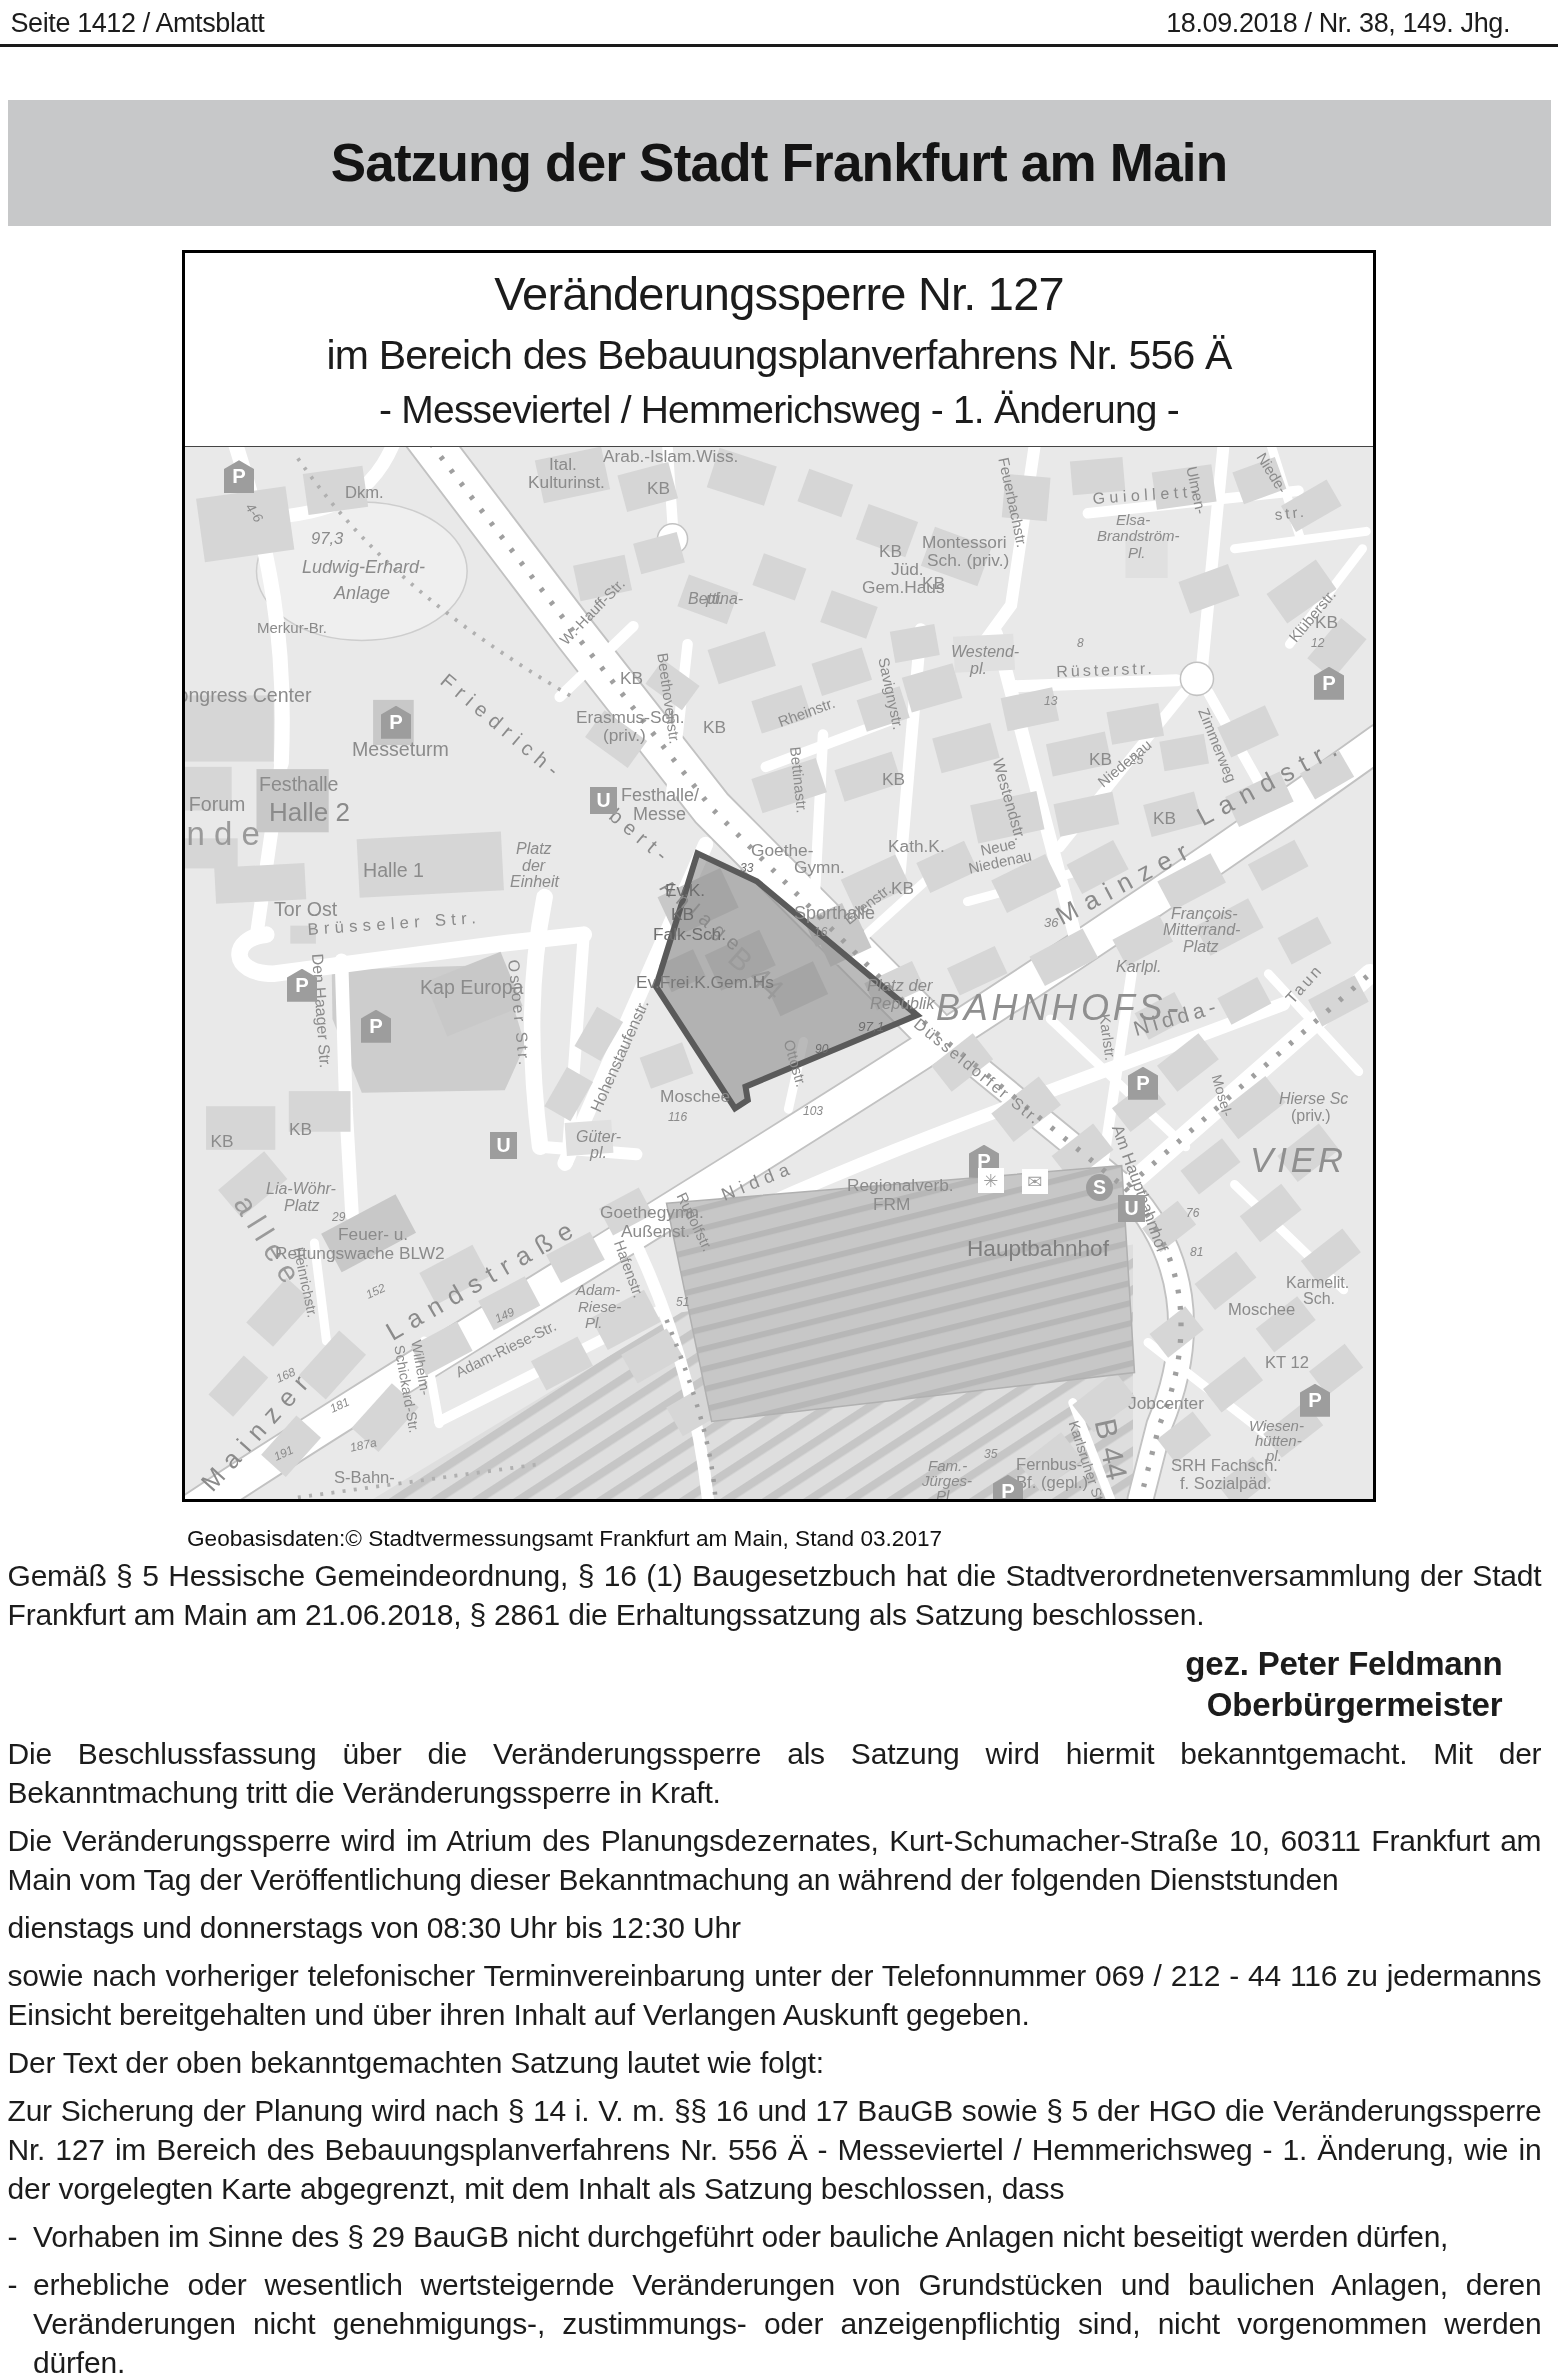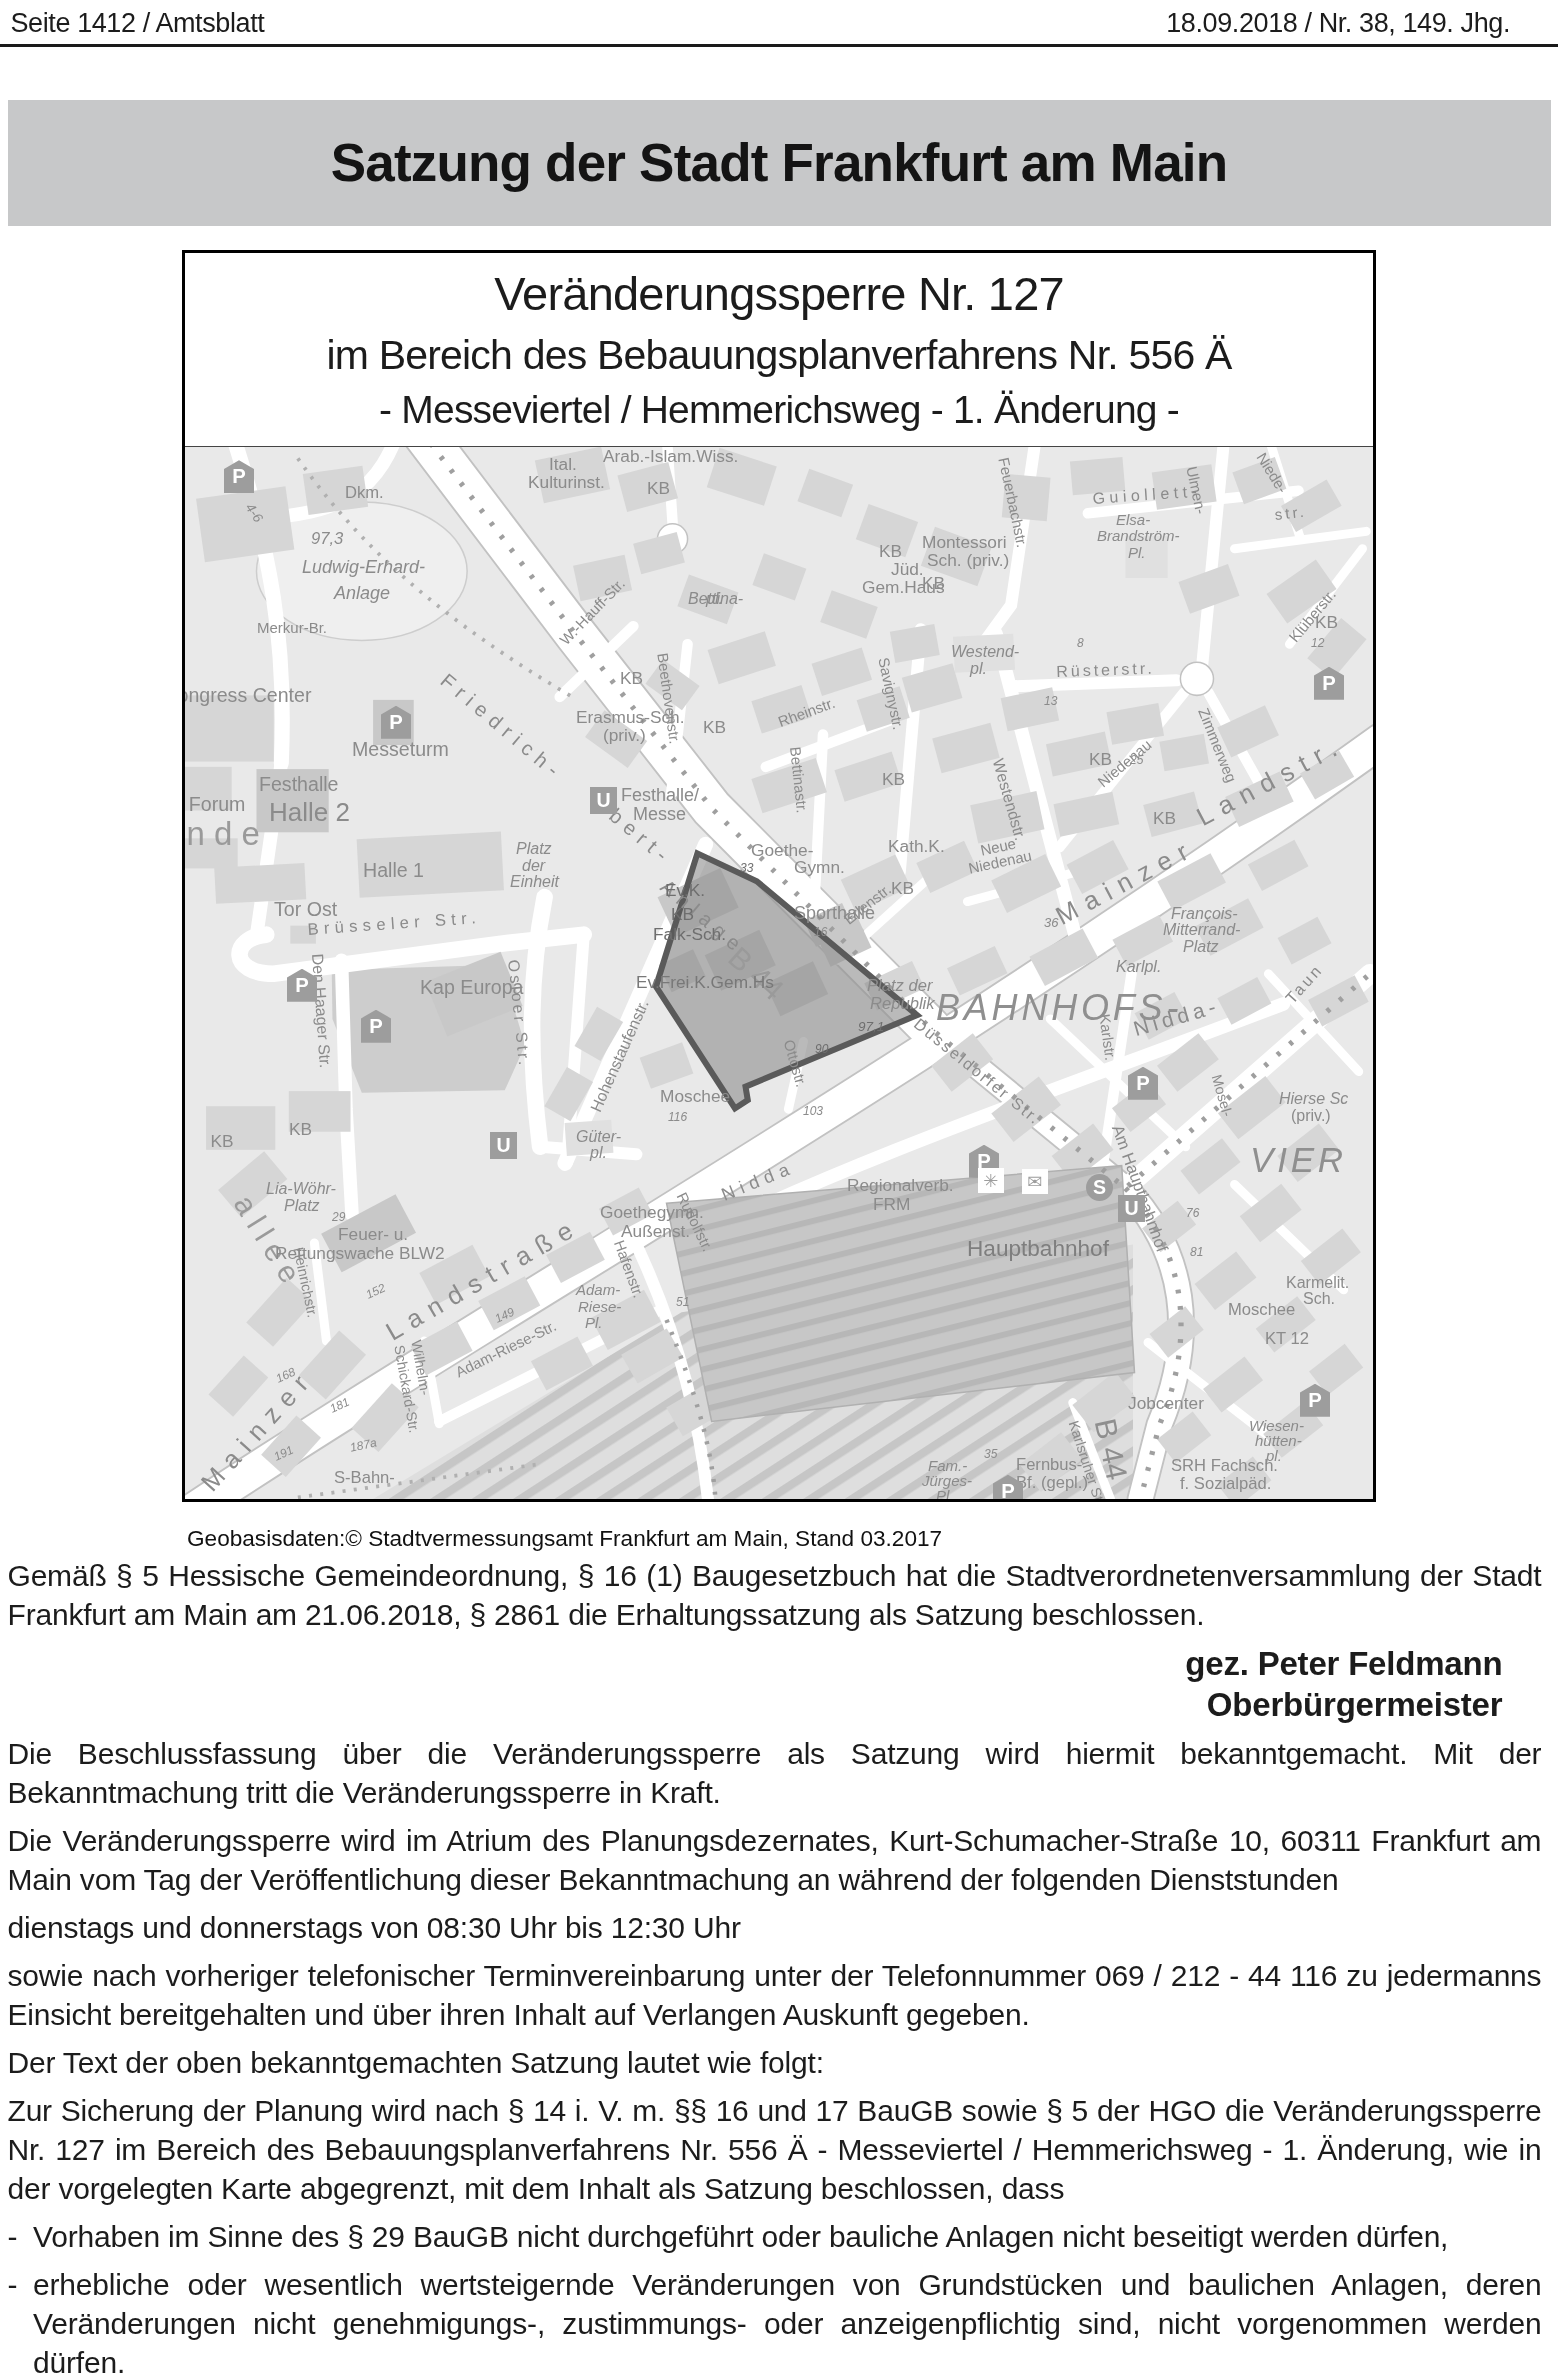--- a/index.html
+++ b/index.html
@@ -410,21 +410,21 @@
         <span class="map-label" style="left: 751px; top: 543px; font-size: 36px; font-style: italic; letter-spacing: 3.8px; color: rgb(143, 143, 143);">BAHNHOFS-</span>
         <span class="map-label" style="left: 1065px; top: 695px; font-size: 35px; font-style: italic; letter-spacing: 3.8px; color: rgb(143, 143, 143);">VIER</span>
         <span class="map-label" style="left: 939px; top: 676px; font-size: 16.6px; transform: rotate(70deg);">Am Hauptbahnhof</span>
         <span class="map-label" style="left: 1094px; top: 644px; font-size: 16px; font-style: italic;">Hierse Sc</span>
         <span class="map-label" style="left: 1106px; top: 661px; font-size: 16px;">(priv.)</span>
         <span class="map-label" style="left: 1038px; top: 626px; font-size: 14.3px; transform: rotate(74deg);">Mosel-</span>
         <span class="map-label" style="left: 1098px; top: 549px; font-size: 16px; transform: rotate(-48deg); letter-spacing: 3px;">Taun</span>
         <span class="map-label" style="left: 1043px; top: 855px; font-size: 16.6px;">Moschee</span>
         <span class="map-label" style="left: 1101px; top: 828px; font-size: 16px;">Karmelit.</span>
         <span class="map-label" style="left: 1118px; top: 844px; font-size: 16px;">Sch.</span>
-        <span class="map-label" style="left: 1080px; top: 884px; font-size: 16.6px;">KT 12</span>
+        <span class="map-label" style="left: 1080px; top: 908px; font-size: 16.6px;">KT 12</span>
         <span class="map-label" style="left: 1064px; top: 971px; font-size: 15px; font-style: italic;">Wiesen-</span>
         <span class="map-label" style="left: 1070px; top: 986px; font-size: 15px; font-style: italic;">hütten-</span>
         <span class="map-label" style="left: 1081px; top: 1001px; font-size: 15px; font-style: italic;">pl.</span>
         <span class="map-label" style="left: 943px; top: 948px; font-size: 17.3px;">Jobcenter</span>
         <span class="map-label" style="left: 934px; top: 969px; font-size: 30px; transform: rotate(78deg); color: rgb(143, 143, 143);">B 44</span>
         <span class="map-label" style="left: 986px; top: 1011px; font-size: 16.6px;">SRH Fachsch.</span>
         <span class="map-label" style="left: 995px; top: 1029px; font-size: 16.6px;">f. Sozialpäd.</span>
         <span class="map-label" style="left: 831px; top: 1010px; font-size: 16.6px;">Fernbus-</span>
         <span class="map-label" style="left: 831px; top: 1028px; font-size: 16.6px;">Bf. (gepl.)</span>
         <span class="map-label" style="left: 743px; top: 1011px; font-size: 15px; font-style: italic;">Fam.-</span>

